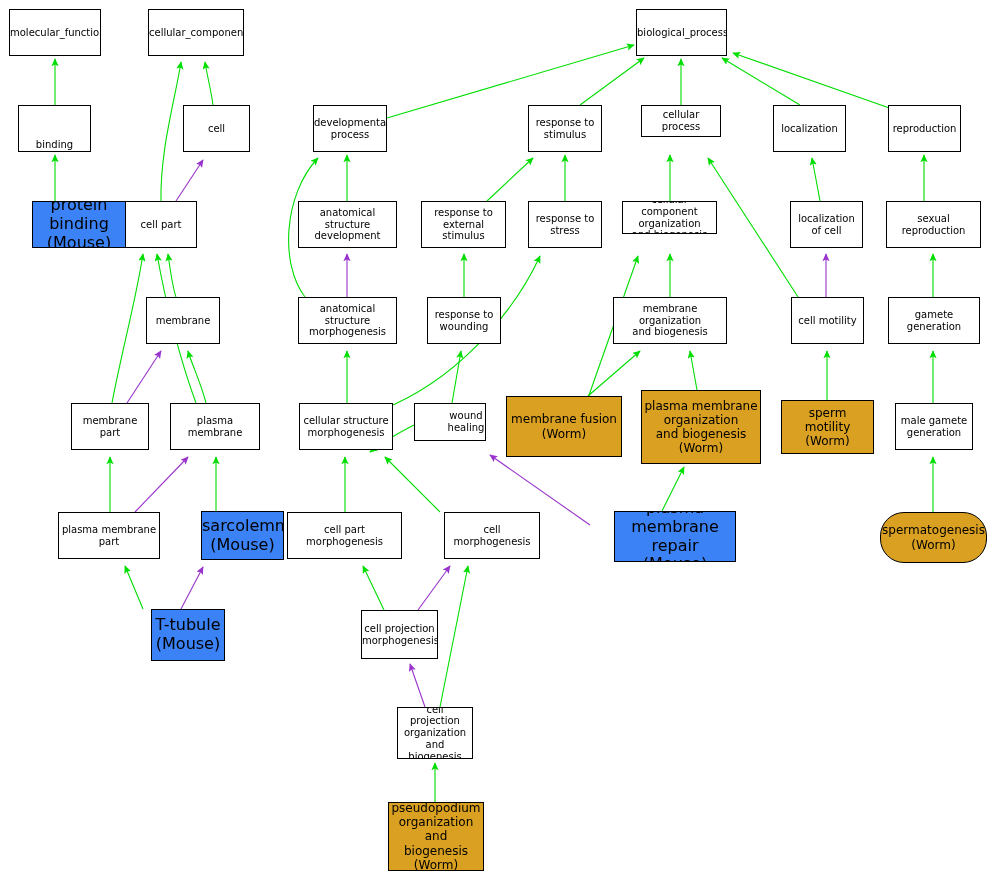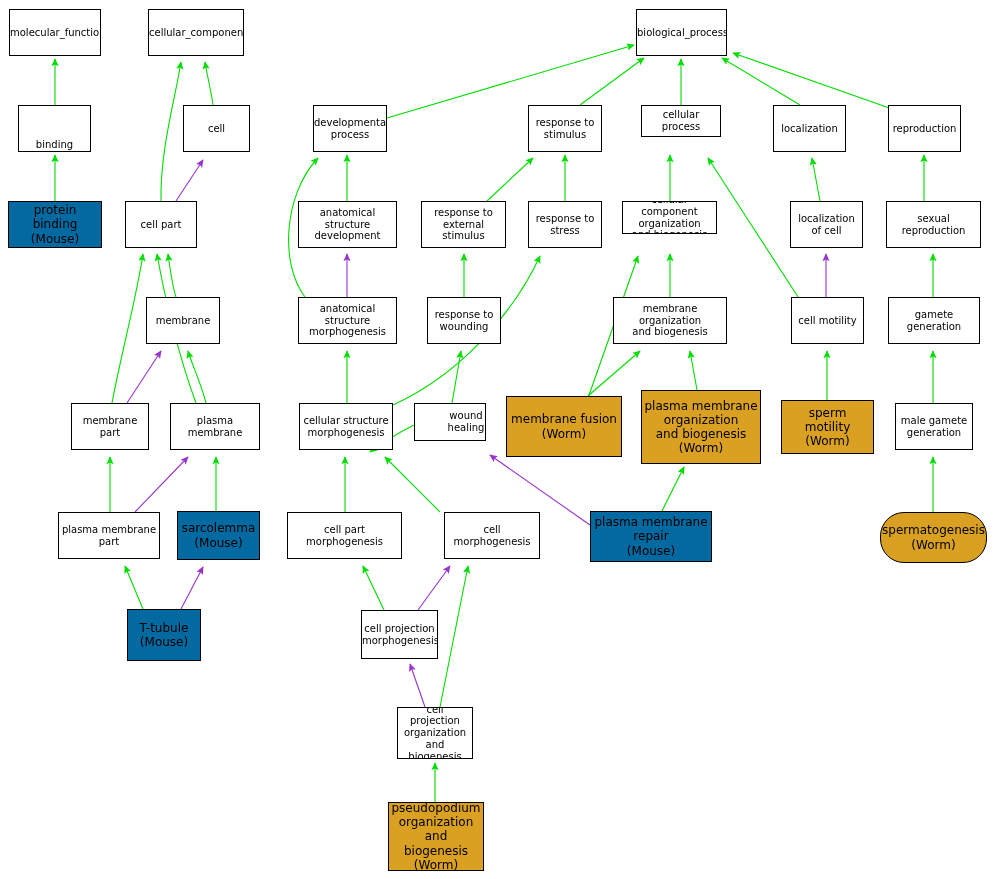--- a/index.html
+++ b/index.html
@@ -38,21 +38,21 @@
     color: #000000;
     overflow: hidden;
   }
   .node .label {
     display: block;
     width: 100%;
     padding: 0 2px;
     white-space: pre-line;
   }
   .node.plain  { background: #ffffff; font-size: 10px; }
-  .node.mouse  { background: #0369a1; font-size: 12px; }
+  .node.mouse  { background: #3b82f6; font-size: 16px; margin-left: 24px; }
   .node.worm   { background: #d9a022; font-size: 12px; }
 </style>
 </head>
 <body>
 
 <div id="canvas">
   <svg id="edge-layer" viewBox="0 0 995 879" xmlns="http://www.w3.org/2000/svg">
     <defs>
       <marker id="arrow-green" markerWidth="9" markerHeight="9" refX="7.2" refY="3.6" orient="auto" markerUnits="userSpaceOnUse">
         <path d="M0,0 L8,3.6 L0,7.2 L1.6,3.6 Z" fill="#00dd00"></path>

